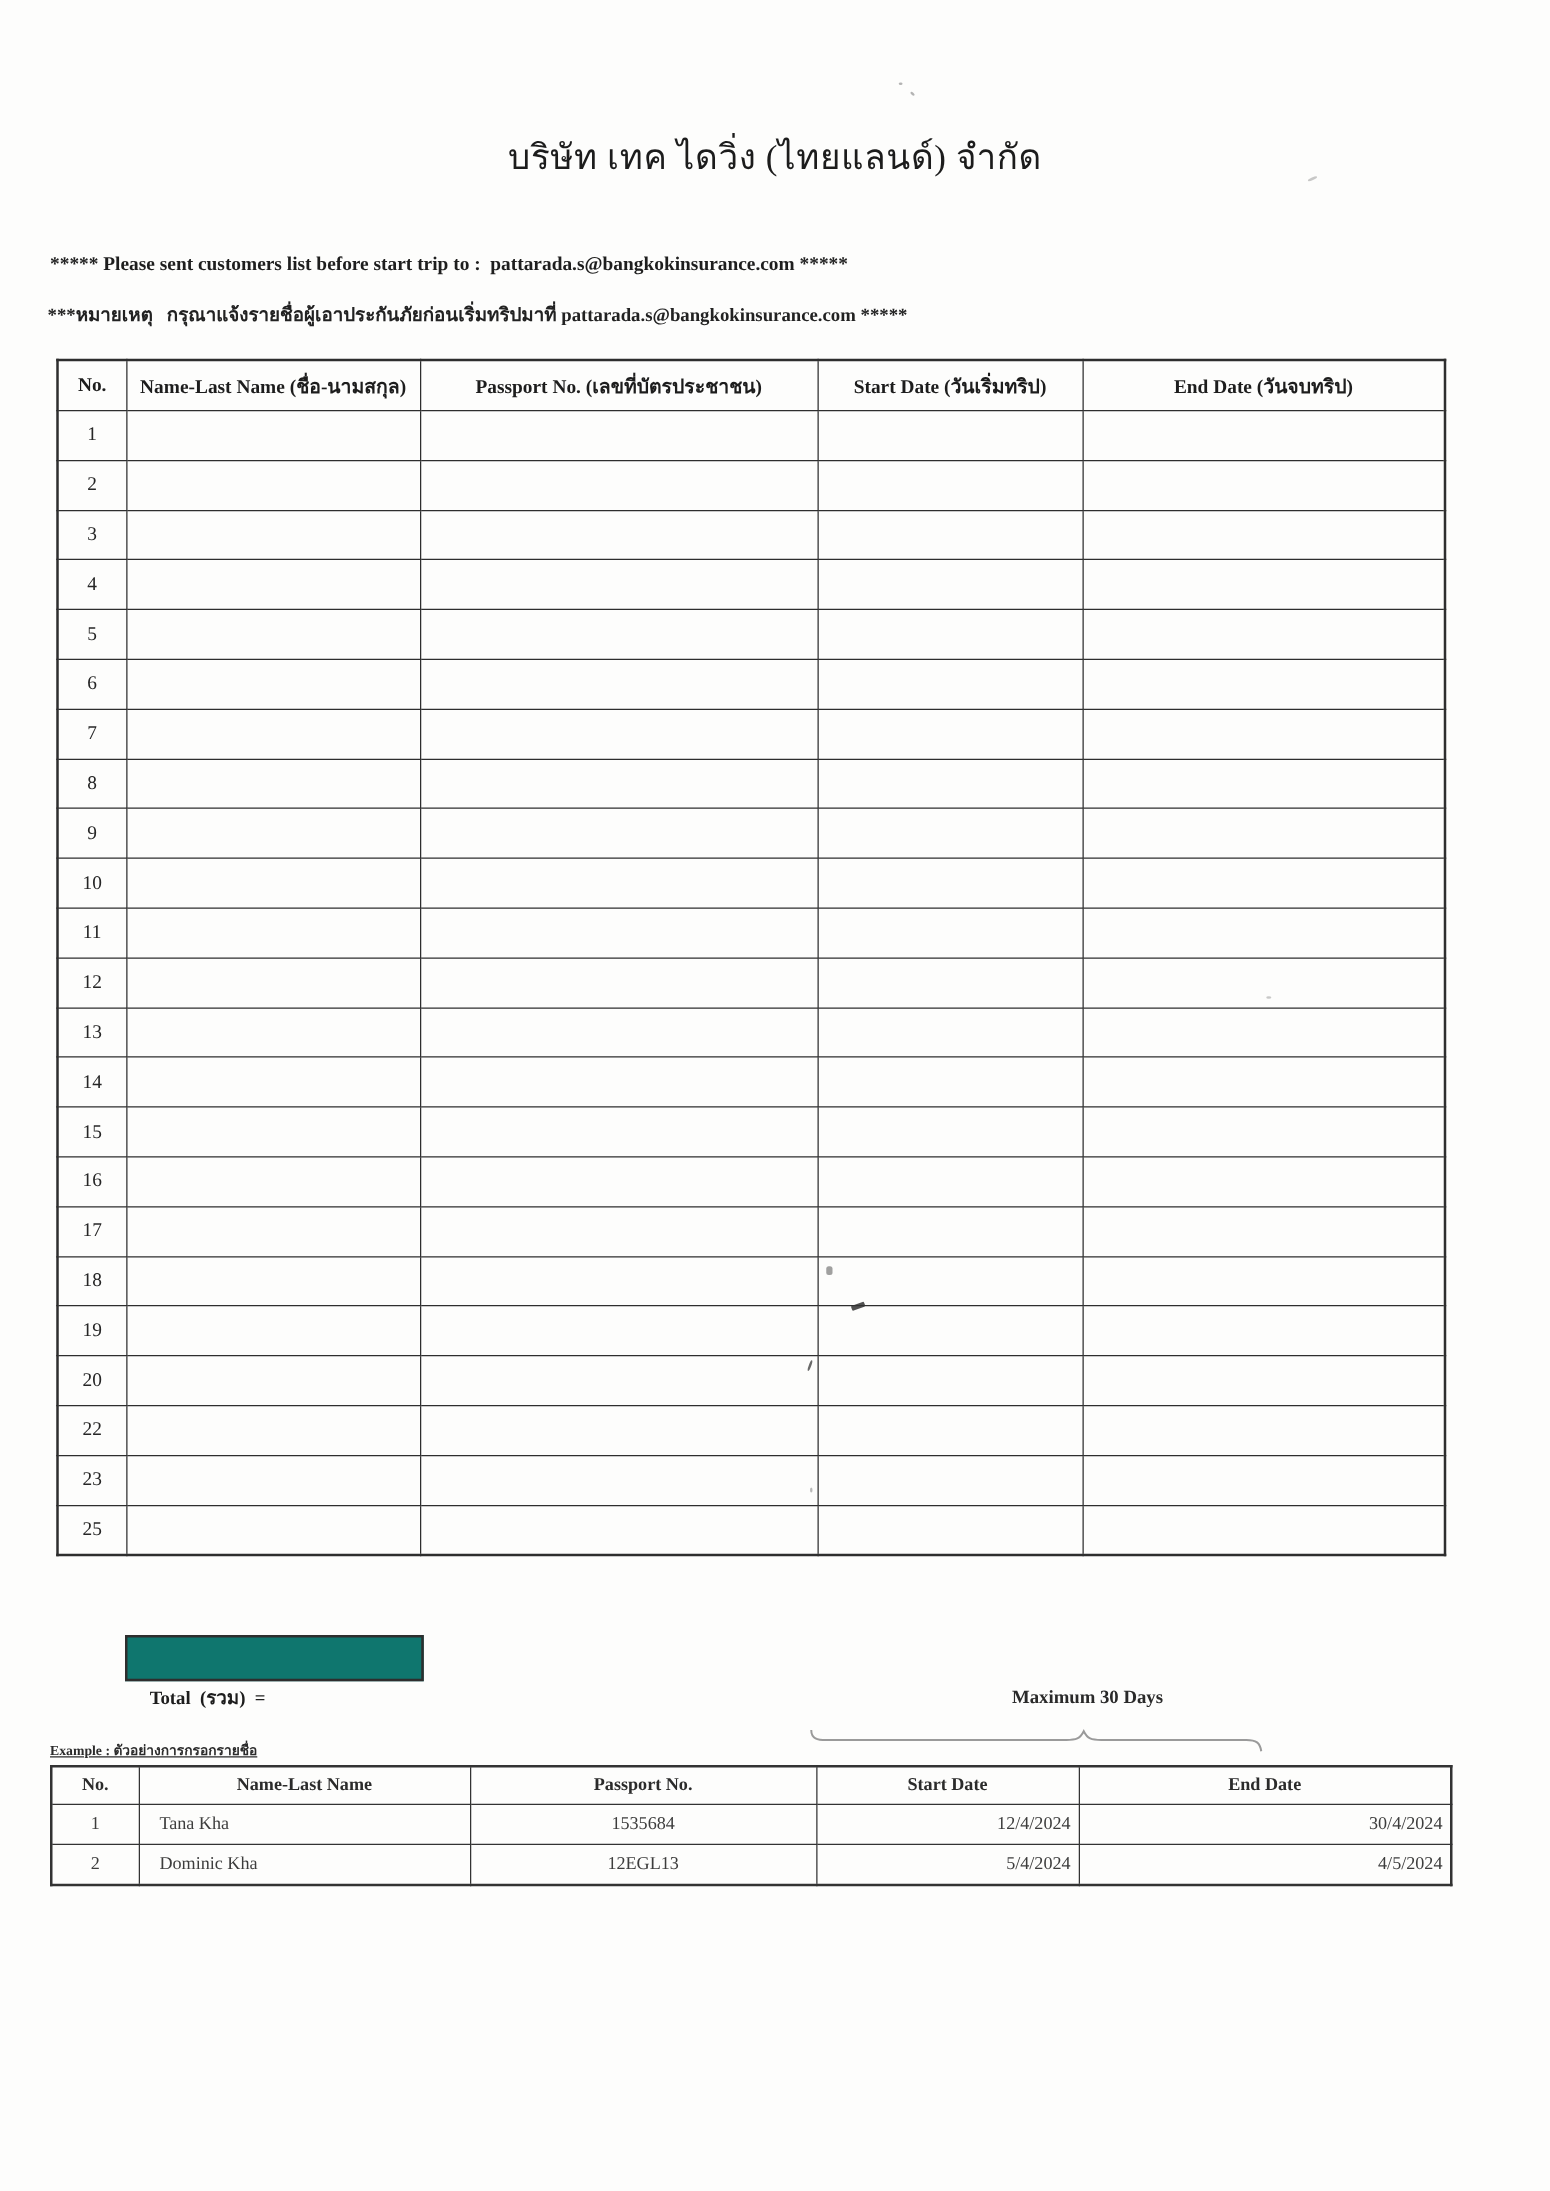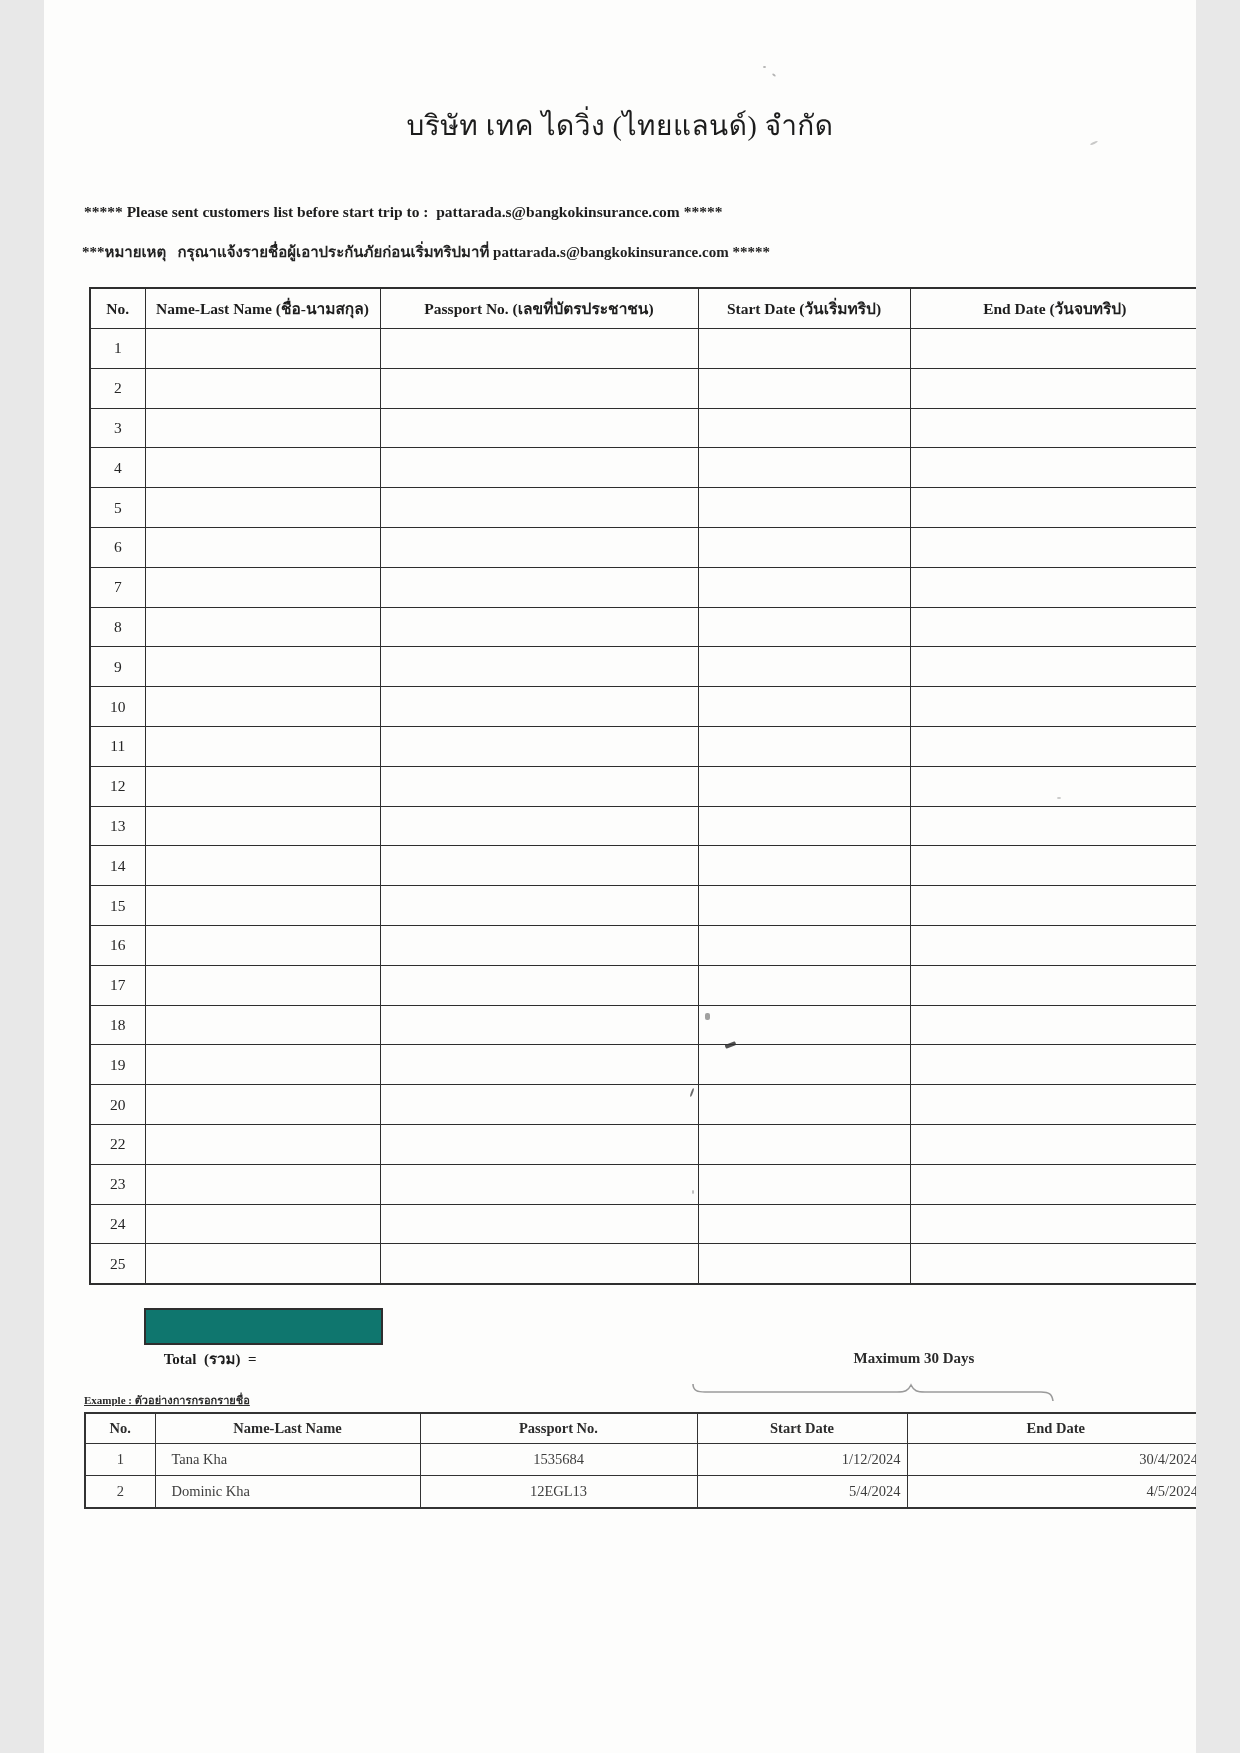--- a/index.html
+++ b/index.html
@@ -1,18 +1,18 @@
 <!DOCTYPE html>
 <html><head>
 <meta charset="utf-8">
 <style>
   html,body{margin:0;padding:0;background:#e8e8e8;}
   .page{
     position:relative;
-    width:1152px;height:1753px;
+    width:1240px;height:1753px;
     margin:0 auto;
     background:#fdfdfc;
     font-family:"Liberation Serif","DejaVu Serif",serif;
     color:#222;
     overflow:hidden;
   }
   .abs{position:absolute;}
   .doc-title{
     top:103px;left:0;width:100%;
     text-align:center;
@@ -282,27 +282,20 @@
           <td></td>
         </tr>
         <tr>
           <td class="cell-no">23</td>
           <td></td>
           <td></td>
           <td></td>
           <td></td>
         </tr>
         <tr>
-          <td class="cell-no">24</td>
-          <td></td>
-          <td></td>
-          <td></td>
-          <td></td>
-        </tr>
-        <tr>
           <td class="cell-no">25</td>
           <td></td>
           <td></td>
           <td></td>
           <td></td>
         </tr>
       </tbody>
   </table>
 
   <div class="abs total-box">
@@ -332,21 +325,21 @@
         <th>Passport No.</th>
         <th>Start Date</th>
         <th>End Date</th>
       </tr>
     </thead>
     <tbody id="example-rows">
         <tr>
           <td class="c-center">1</td>
           <td class="c-left">Tana Kha</td>
           <td class="c-center">1535684</td>
-          <td class="c-right">1/12/2024</td>
+          <td class="c-right">12/4/2024</td>
           <td class="c-right">30/4/2024</td>
         </tr>
         <tr>
           <td class="c-center">2</td>
           <td class="c-left">Dominic Kha</td>
           <td class="c-center">12EGL13</td>
           <td class="c-right">5/4/2024</td>
           <td class="c-right">4/5/2024</td>
         </tr>
       </tbody>

